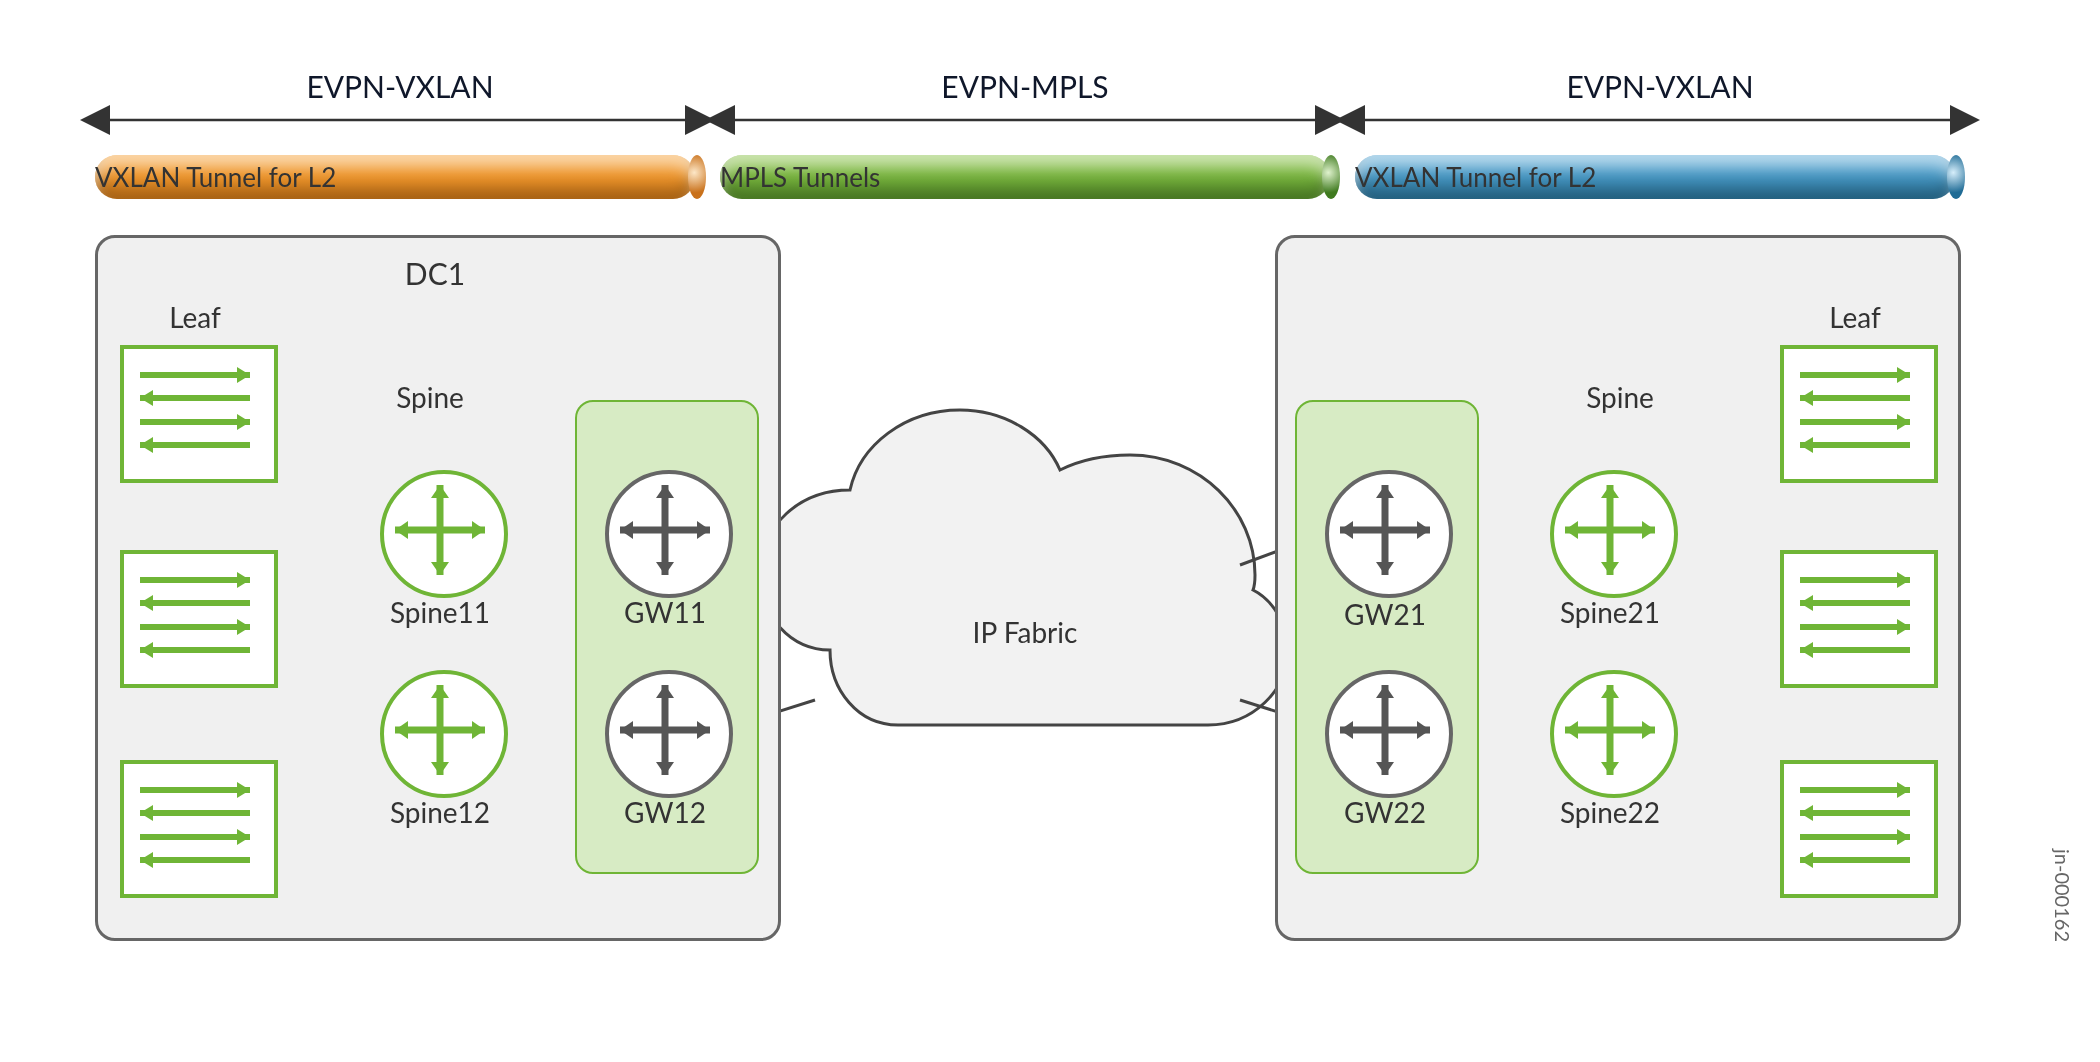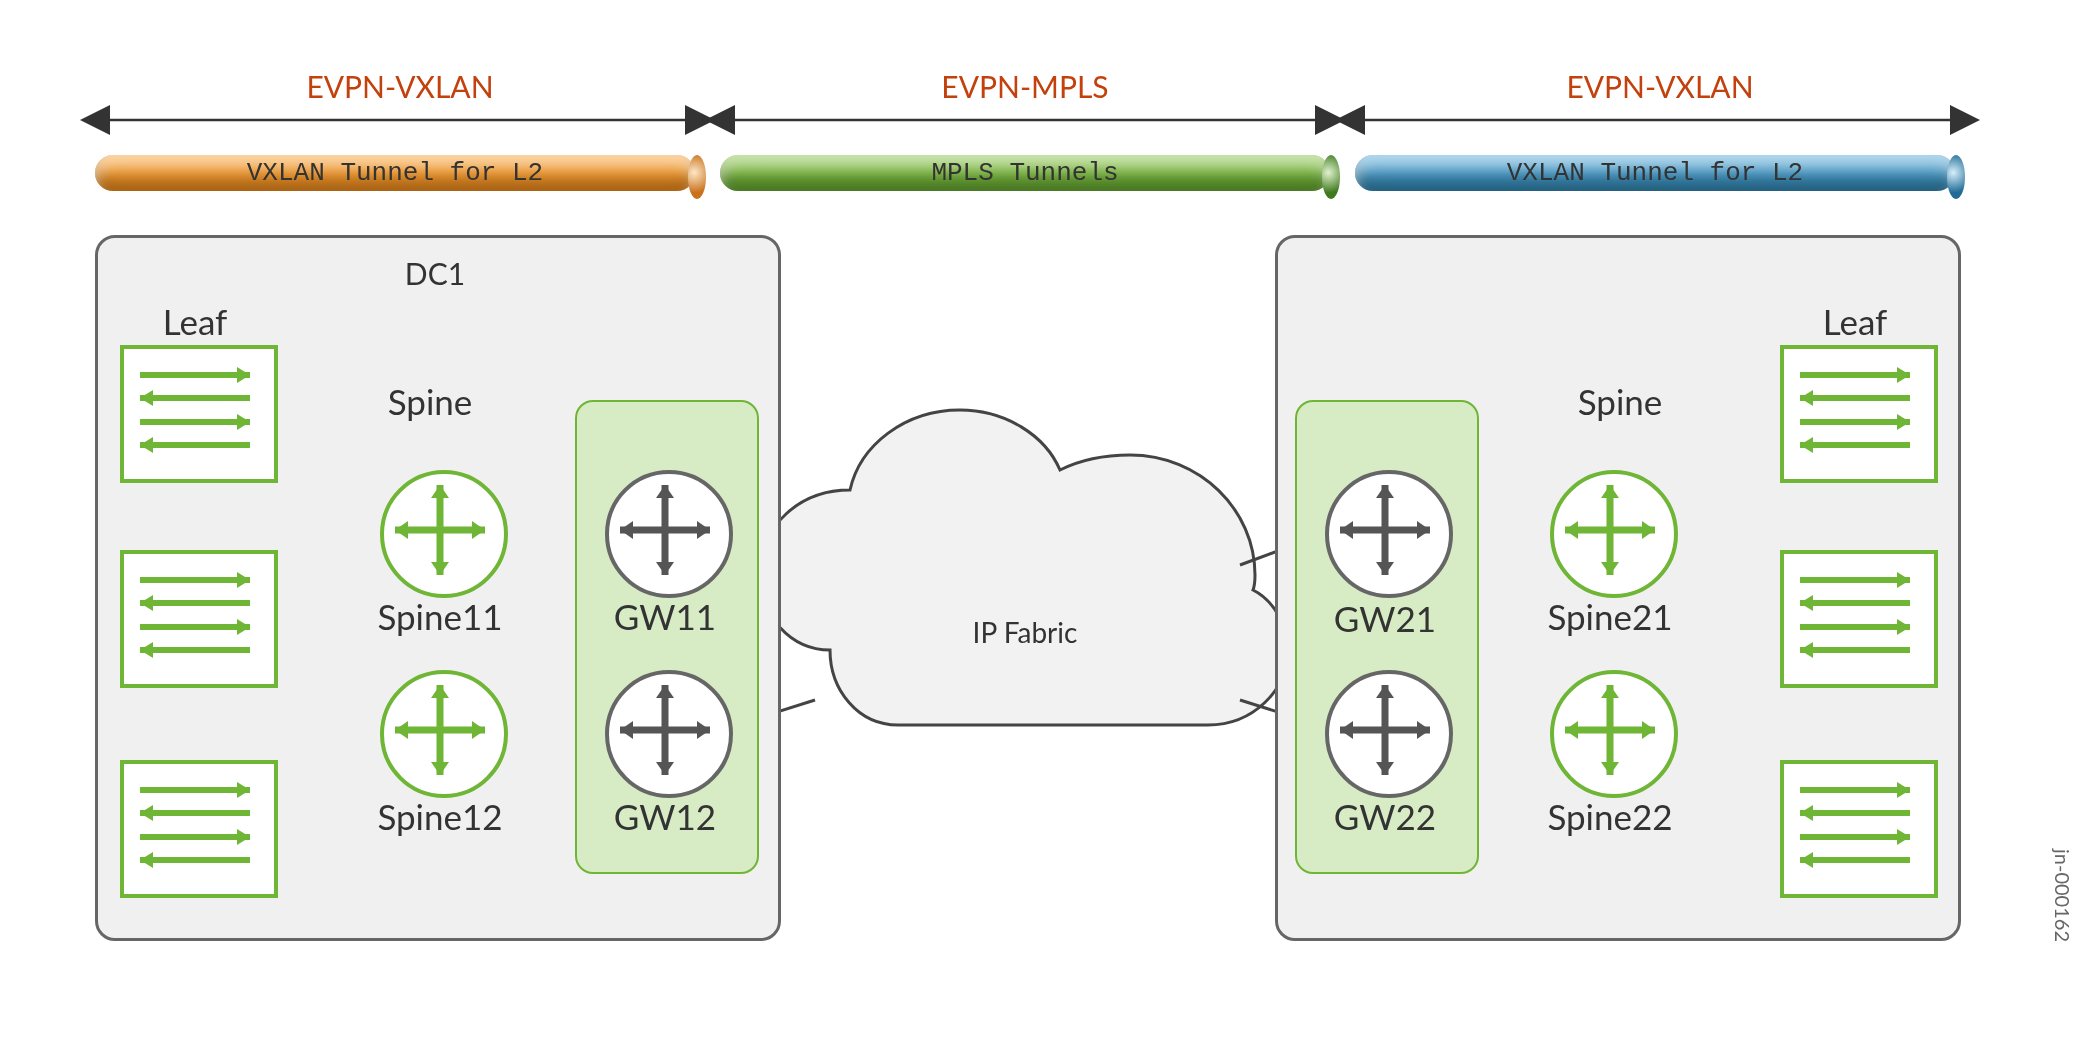--- a/index.html
+++ b/index.html
@@ -1,26 +1,26 @@
 <!DOCTYPE html>
 <html><head>
 <meta charset="utf-8">
 <style>
 html,body{margin:0;padding:0;background:#fff;font-family:"Segoe UI","Lato","Helvetica Neue",Arial,sans-serif;color:#333;}
 .wrap{position:relative;width:2100px;height:1062px;}
 .abs{position:absolute;}
-.seg-label{font-size:30px;color:#c2410c;text-align:center;width:630px;}
-.tube{height:36px;border-radius:22px;display:flex;align-items:center;justify-content:center;font-size:26px;color:#333;box-shadow:inset 0 12px 14px rgba(255,255,255,.55),inset 0 -12px 14px rgba(0,0,0,.25);font-family:Liberation Mono, monospace;}
+.seg-label{font-size:30px;color:#0f172a;text-align:center;width:630px;}
+.tube{height:44px;border-radius:22px;display:flex;align-items:center;font-size:26px;color:#333;box-shadow:inset 0 12px 14px rgba(255,255,255,.55),inset 0 -12px 14px rgba(0,0,0,.25);}
 .tube.orange{background:linear-gradient(#f6a33a,#e0831b);}
 .tube.green{background:linear-gradient(#8bc34a,#5f9e2e);}
 .tube.blue{background:linear-gradient(#5aa9d6,#2f7fa9);}
 .tube-cap{width:18px;height:44px;border-radius:50%;}
 .domain-box{border:3px solid #666;border-radius:20px;background:#f0f0f0;}
 .title{font-size:30px;text-align:center;position:absolute;}
-.small-label{font-size:35px;text-align:center;position:absolute;}
+.small-label{font-size:28px;text-align:center;position:absolute;}
 .spine-circle{width:120px;height:120px;border:4px solid #6fb536;border-radius:50%;background:#fff;display:flex;align-items:center;justify-content:center;}
 .gw-circle{width:120px;height:120px;border:4px solid #666;border-radius:50%;background:#fff;display:flex;align-items:center;justify-content:center;}
 .leaf-box{width:150px;height:130px;border:4px solid #6fb536;background:#fff;display:flex;align-items:center;justify-content:center;}
 .gw-band{background:#d7ebc4;border:2px solid #6fb536;border-radius:18px;}
 .stroke{stroke:#444;stroke-width:3;fill:none;}
 .stroke-thin{stroke:#333;stroke-width:2.5;fill:none;}
 .sideid{writing-mode:vertical-rl;font-size:20px;color:#666;}
 svg{position:absolute;left:0;top:0;}
 </style>
 </head>

